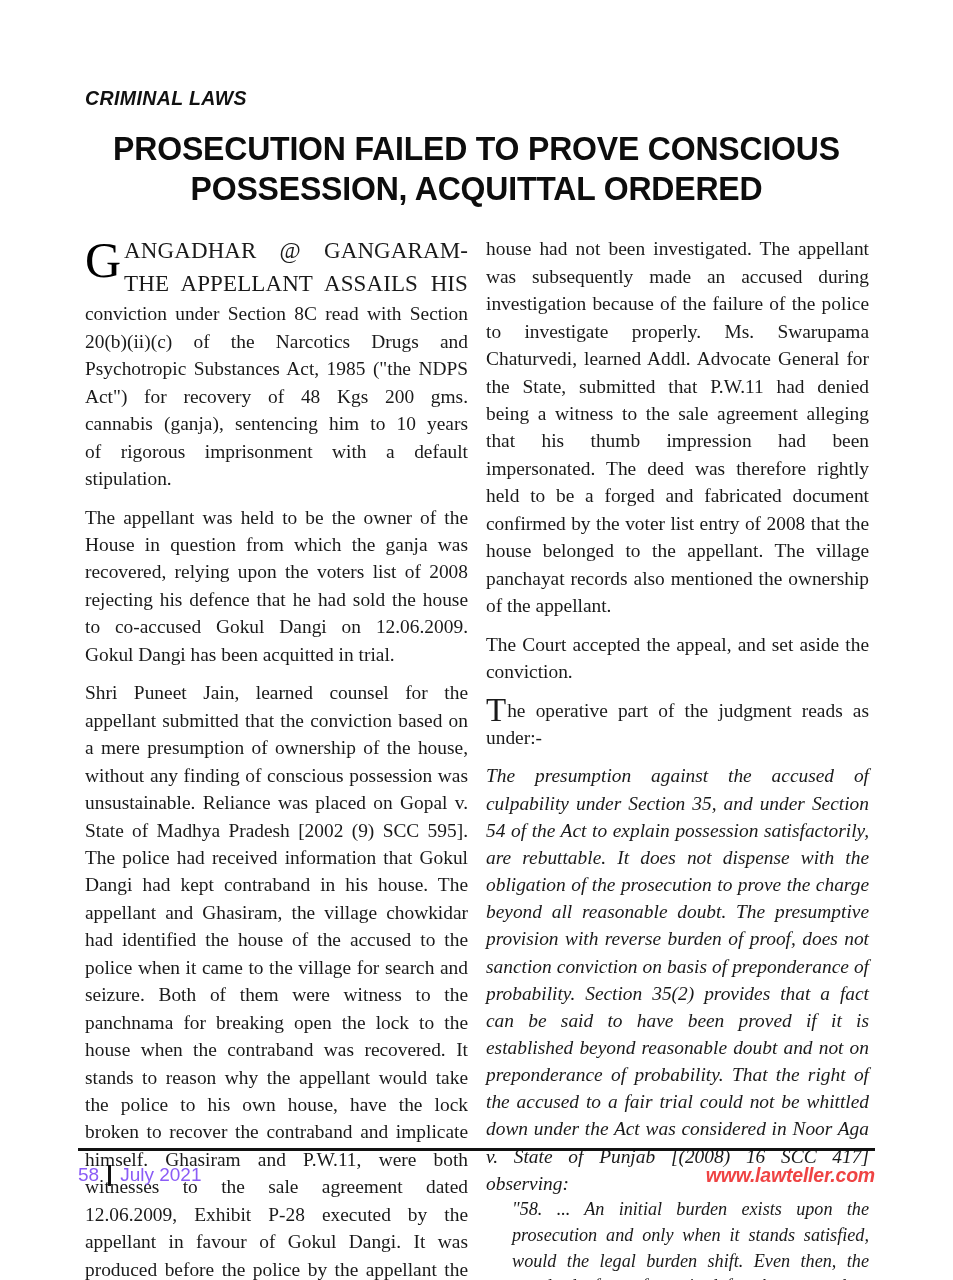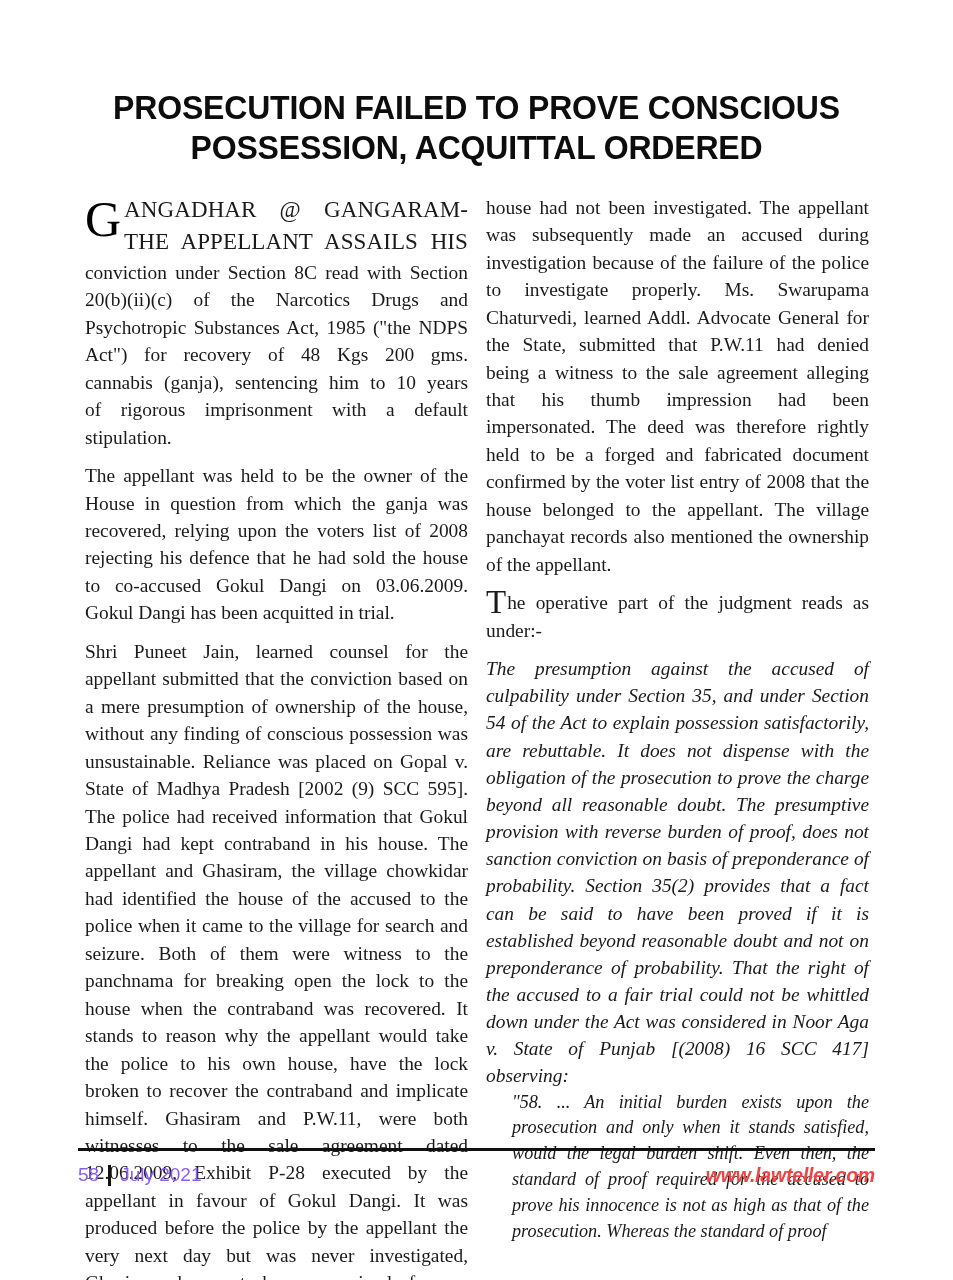--- a/index.html
+++ b/index.html
@@ -161,44 +161,46 @@
     letter-spacing: -0.2px;
   }
 </style>
 </head>
 <body>
 
 <div class="page">
 
   <div class="content">
 
+    <div class="kicker">CRIMINAL LAWS</div>
 
     <h1 class="headline">
       <span>PROSECUTION FAILED TO PROVE CONSCIOUS</span><br>
       <span>POSSESSION, ACQUITTAL ORDERED</span>
     </h1>
 
     <div class="cols">
 
       <div class="col">
 
         <p class="body dropcap-2 jspread3">
           <span class="dc">G</span><span class="smcap firstline-sp">ANGADHAR @ GANGARAM- THE APPELLANT ASSAILS HIS</span><span> conviction under Section 8C read with Section 20(b)(ii)(c) of the Narcotics Drugs and Psychotropic Substances Act, 1985 ("the NDPS Act") for recovery of 48 Kgs 200 gms. cannabis (ganja), sentencing him to 10 years of rigorous imprisonment with a default stipulation.</span>
         </p>
 
-        <p class="body">The appellant was held to be the owner of the House in question from which the ganja was recovered, relying upon the voters list of 2008 rejecting his defence that he had sold the house to co-accused Gokul Dangi on 03.06.2009. Gokul Dangi has been acquitted in trial.</p>
+        <p class="body">The appellant was held to be the owner of the House in question from which the ganja was recovered, relying upon the voters list of 2008 rejecting his defence that he had sold the house to co-accused Gokul Dangi on 12.06.2009. Gokul Dangi has been acquitted in trial.</p>
 
         <p class="body">Shri Puneet Jain, learned counsel for the appellant submitted that the conviction based on a mere presumption of ownership of the house, without any finding of conscious possession was unsustainable. Reliance was placed on Gopal v. State of Madhya Pradesh [2002 (9) SCC 595]. The police had received information that Gokul Dangi had kept contraband in his house. The appellant and Ghasiram, the village chowkidar had identified the house of the accused to the police when it came to the village for search and seizure. Both of them were witness to the panchnama for breaking open the lock to the house when the contraband was recovered. It stands to reason why the appellant would take the police to his own house, have the lock broken to recover the contraband and implicate himself. Ghasiram and P.W.11, were both witnesses to the sale agreement dated 12.06.2009, Exhibit P-28 executed by the appellant in favour of Gokul Dangi. It was produced before the police by the appellant the very next day but was never investigated, Ghasiram has not been examined for no explicable reasons. The entries in the village panchayat records with regard to ownership of the</p>
 
       </div>
 
       <div class="col">
 
         <p class="body">house had not been investigated. The appellant was subsequently made an accused during investigation because of the failure of the police to investigate properly. Ms. Swarupama Chaturvedi, learned Addl. Advocate General for the State, submitted that P.W.11 had denied being a witness to the sale agreement alleging that his thumb impression had been impersonated. The deed was therefore rightly held to be a forged and fabricated document confirmed by the voter list entry of 2008 that the house belonged to the appellant. The village panchayat records also mentioned the ownership of the appellant.</p>
 
+        <p class="body">The Court accepted the appeal, and set aside the conviction.</p>
 
         <p class="body initial-1">
           <span class="ic">T</span><span>he operative part of the judgment reads as under:-</span>
         </p>
 
         <p class="quote sp">The presumption against the accused of culpability under Section 35, and under Section 54 of the Act to explain possession satisfactorily, are rebuttable. It does not dispense with the obligation of the prosecution to prove the charge beyond all reasonable doubt. The presumptive provision with reverse burden of proof, does not sanction conviction on basis of preponderance of probability. Section 35(2) provides that a fact can be said to have been proved if it is established beyond reasonable doubt and not on preponderance of probability. That the right of the accused to a fair trial could not be whittled down under the Act was considered in Noor Aga v. State of Punjab [(2008) 16 SCC 417] observing:</p>
 
         <p class="subquote">"58. ... An initial burden exists upon the prosecution and only when it stands satisfied, would the legal burden shift. Even then, the standard of proof required for the accused to prove his innocence is not as high as that of the prosecution. Whereas the standard of proof</p>
 
       </div>

